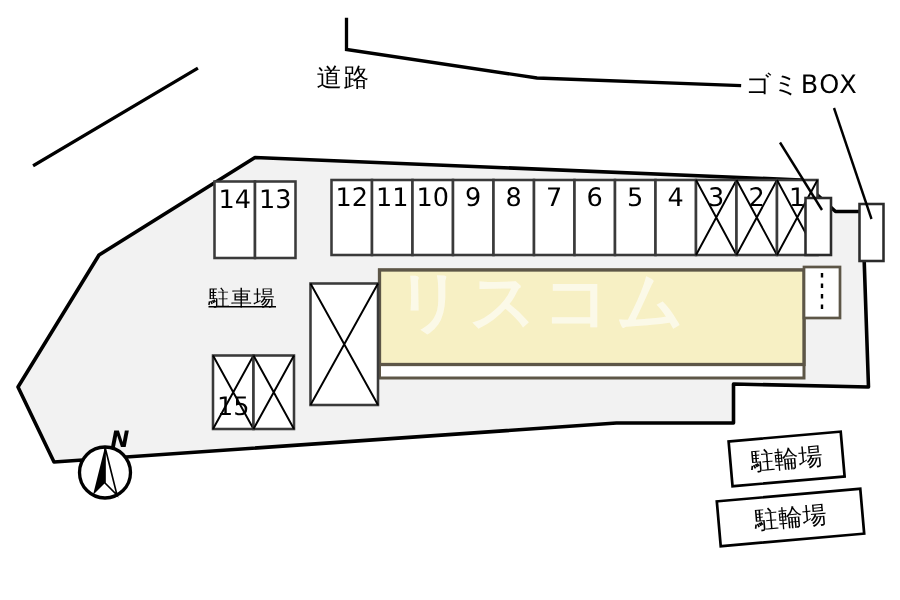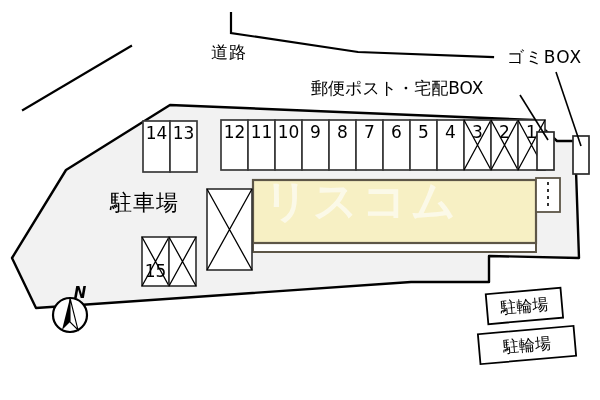--- a/index.html
+++ b/index.html
@@ -112,37 +112,37 @@
     white-space: nowrap;
     line-height: 1;
   }
   .lbl-road {
     left: 211px;
     top: 44px;
     font-size: 17px;
     letter-spacing: 1px;
   }
   .lbl-parking {
-    left: 110px;
+    left: 139px;
     top: 192px;
-    font-size: 22px;
+    font-size: 14px;
     letter-spacing: 1px;
+    text-decoration: underline;
   }
   .lbl-mail {
     left: 311px;
     top: 80px;
     font-size: 17px;
     letter-spacing: 0px;
   }
   .lbl-gomi {
     left: 497px;
     top: 49px;
     font-size: 17px;
     letter-spacing: 1px;
-    margin-left: 10px;
   }
   .stall-num {
     font-family: "DejaVu Sans", "Liberation Sans", sans-serif;
     font-size: 17px;
     fill: #000000;
     text-anchor: middle;
     dominant-baseline: middle;
   }
   .bike-text {
     font-family: "DejaVu Sans", "Liberation Sans", sans-serif;
@@ -261,16 +261,15 @@
       <circle class="compass-circle" cx="70" cy="315" r="17"></circle>
       <path class="compass-dark" d="M 70,298 L 62,330 L 70,322 Z"></path>
       <path class="compass-light" d="M 70,298 L 78,330 L 70,322 Z"></path>
       <text class="compass-n" x="80" y="298">N</text>
     </g>
 
   </svg>
 
   <div class="lbl lbl-road">道路</div>
   <div class="lbl lbl-parking">駐車場</div>
-  <div class="lbl lbl-mail">郵便ポスト・宅配BOX</div>
   <div class="lbl lbl-gomi">ゴミBOX</div>
 
 </div>
 
 </body></html>

